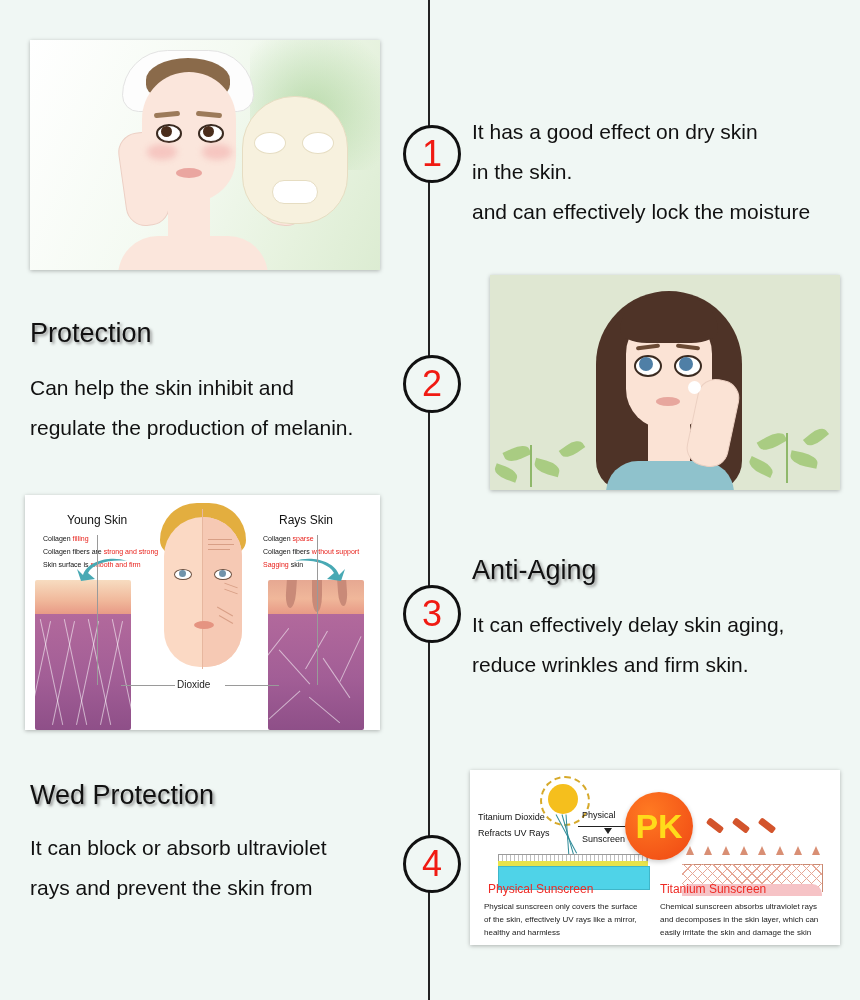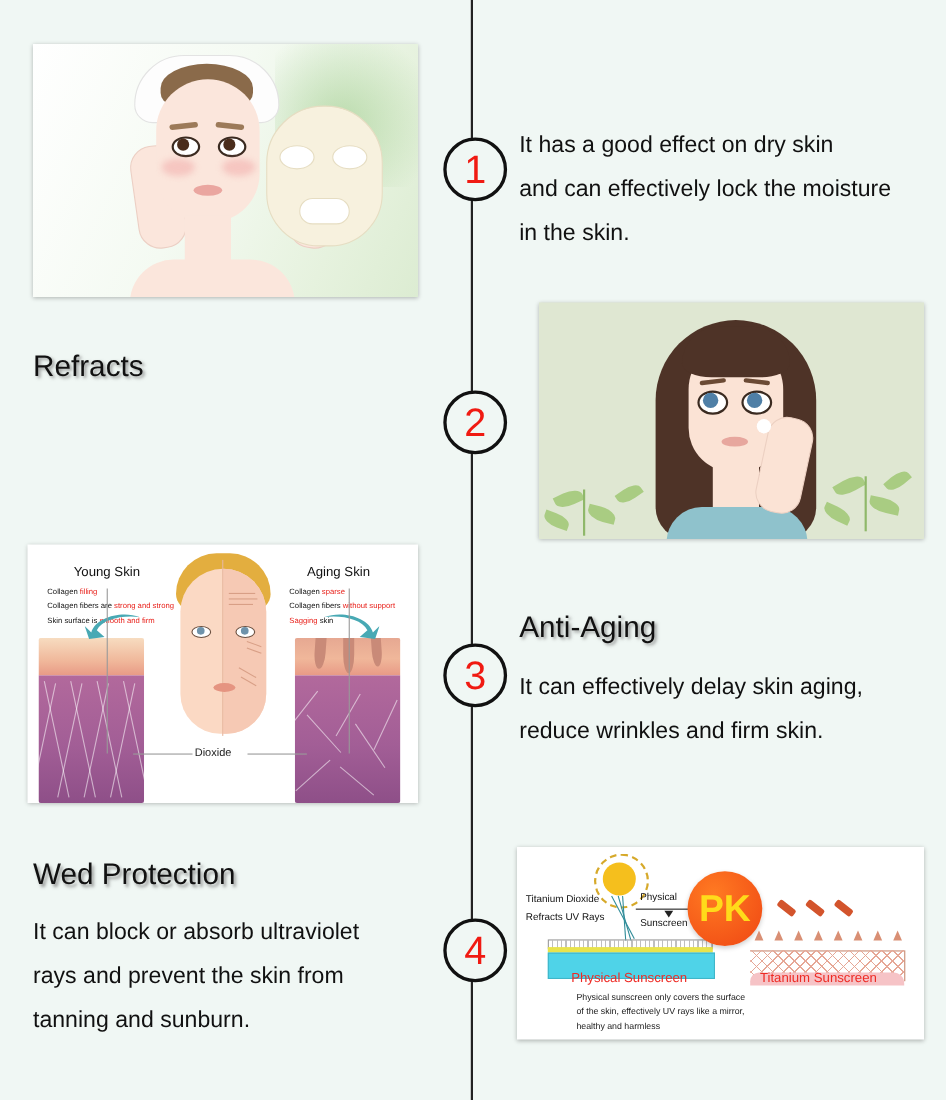--- a/index.html
+++ b/index.html
@@ -170,22 +170,22 @@
   .p4 .mesh-top{position:absolute;left:212px;top:82px;width:140px;height:12px;
       border-bottom:1px solid #c98a72;}
   .p4 .spike{position:absolute;width:0;height:0;border-left:4px solid transparent;
       border-right:4px solid transparent;border-bottom:9px solid #d98f74;}
   .p4 .mesh{position:absolute;left:212px;top:94px;width:140px;height:28px;
       background:repeating-linear-gradient(45deg,transparent 0 6px,#e6a796 6px 7px),
                  repeating-linear-gradient(-45deg,transparent 0 6px,#e6a796 6px 7px);
       border-right:1px solid #c98a72;}
   .p4 .derm-pink{position:absolute;left:212px;top:114px;width:140px;height:12px;
       background:#f6c3c6;border-radius:8px 10px 0 0;}
-  .p4 .cap-title{position:absolute;font-size:12px;color:#ee2a24;text-align:center;width:168px;}
-  .p4 .cap-body{position:absolute;font-size:8px;color:#222;line-height:13px;width:170px;margin-left:40px;}
+  .p4 .cap-title{position:absolute;font-size:12px;color:#ee2a24;text-align:left;width:168px;}
+  .p4 .cap-body{position:absolute;font-size:8px;color:#222;line-height:13px;width:170px;}
 </style>
 </head>
 <body>
 
 <div class="board">
 
   <div class="timeline"></div>
 
   <div class="photo p1">
     <div class="leafblob"></div>
@@ -207,25 +207,29 @@
     <div class="lips"></div>
     <div class="mask"></div>
     <div class="mhole e1"></div>
     <div class="mhole e2"></div>
     <div class="mhole m"></div>
   </div>
 
   <div class="marker" style="top:125px">1</div>
   <div class="body-text" style="left:472px;top:112px;width:375px">
     <div>It has a good effect on dry skin</div>
+    <div>in the skin.</div>
     <div>and can effectively lock the moisture</div>
-    <div>in the skin.</div>
-  </div>
-
-  <div class="heading" style="left:30px;top:318px">Refracts</div>
+  </div>
+
+  <div class="heading" style="left:30px;top:318px">Protection</div>
+  <div class="body-text" style="left:30px;top:368px;width:375px">
+    <div>Can help the skin inhibit and</div>
+    <div>regulate the production of melanin.</div>
+  </div>
   <div class="marker" style="top:355px">2</div>
 
   <div class="photo p2">
     <div class="leaf" style="left:14px;top:172px;width:26px;height:13px;transform:rotate(-25deg)"></div>
     <div class="leaf" style="left:44px;top:186px;width:26px;height:13px;transform:rotate(15deg)"></div>
     <div class="leaf" style="left:4px;top:192px;width:24px;height:12px;transform:rotate(20deg)"></div>
     <div class="leaf" style="left:70px;top:168px;width:24px;height:12px;transform:rotate(-35deg)"></div>
     <div class="stem" style="left:40px;top:170px;height:42px"></div>
     <div class="leaf" style="left:268px;top:160px;width:28px;height:13px;transform:rotate(-30deg)"></div>
     <div class="leaf" style="left:300px;top:178px;width:28px;height:13px;transform:rotate(12deg)"></div>
@@ -253,21 +257,21 @@
     <div class="lbl-line" style="left:18px;top:40px">
       <span>Collagen </span><span class="hl">filling</span>
     </div>
     <div class="lbl-line" style="left:18px;top:53px">
       <span>Collagen fibers are </span><span class="hl">strong and strong</span>
     </div>
     <div class="lbl-line" style="left:18px;top:66px">
       <span>Skin surface is </span><span class="hl">smooth and firm</span>
     </div>
 
-    <div class="lbl-title" style="left:254px;top:18px">Aging Skin</div>
+    <div class="lbl-title" style="left:254px;top:18px">Rays Skin</div>
     <div class="lbl-line" style="left:238px;top:40px">
       <span>Collagen </span><span class="hl">sparse</span>
     </div>
     <div class="lbl-line" style="left:238px;top:53px">
       <span>Collagen fibers </span><span class="hl">without support</span>
     </div>
     <div class="lbl-line" style="left:238px;top:66px">
       <span class="hl">Sagging</span><span> skin</span>
     </div>
 
@@ -341,21 +345,20 @@
   <div class="body-text" style="left:472px;top:605px;width:375px">
     <div>It can effectively delay skin aging,</div>
     <div>reduce wrinkles and firm skin.</div>
   </div>
   <div class="marker" style="top:585px">3</div>
 
   <div class="heading" style="left:30px;top:780px">Wed Protection</div>
   <div class="body-text" style="left:30px;top:828px;width:385px">
     <div>It can block or absorb ultraviolet</div>
     <div>rays and prevent the skin from</div>
-    <div>tanning and sunburn.</div>
   </div>
   <div class="marker" style="top:835px">4</div>
 
   <div class="photo p4">
     <div class="sunring"></div>
     <div class="sun"></div>
 
     <div class="small-lbl" style="left:8px;top:42px">Titanium Dioxide</div>
     <div class="small-lbl" style="left:8px;top:58px">Refracts UV Rays</div>
 
@@ -391,15 +394,20 @@
     <div class="derm-pink"></div>
 
     <div class="cap-title" style="left:18px;top:112px">Physical Sunscreen</div>
     <div class="cap-body" style="left:14px;top:130px">
       <div>Physical sunscreen only covers the surface</div>
       <div>of the skin, effectively UV rays like a mirror,</div>
       <div>healthy and harmless</div>
     </div>
 
     <div class="cap-title" style="left:190px;top:112px">Titanium Sunscreen</div>
+    <div class="cap-body" style="left:190px;top:130px">
+      <div>Chemical sunscreen absorbs ultraviolet rays</div>
+      <div>and decomposes in the skin layer, which can</div>
+      <div>easily irritate the skin and damage the skin</div>
+    </div>
   </div>
 
 </div>
 
 </body></html>

